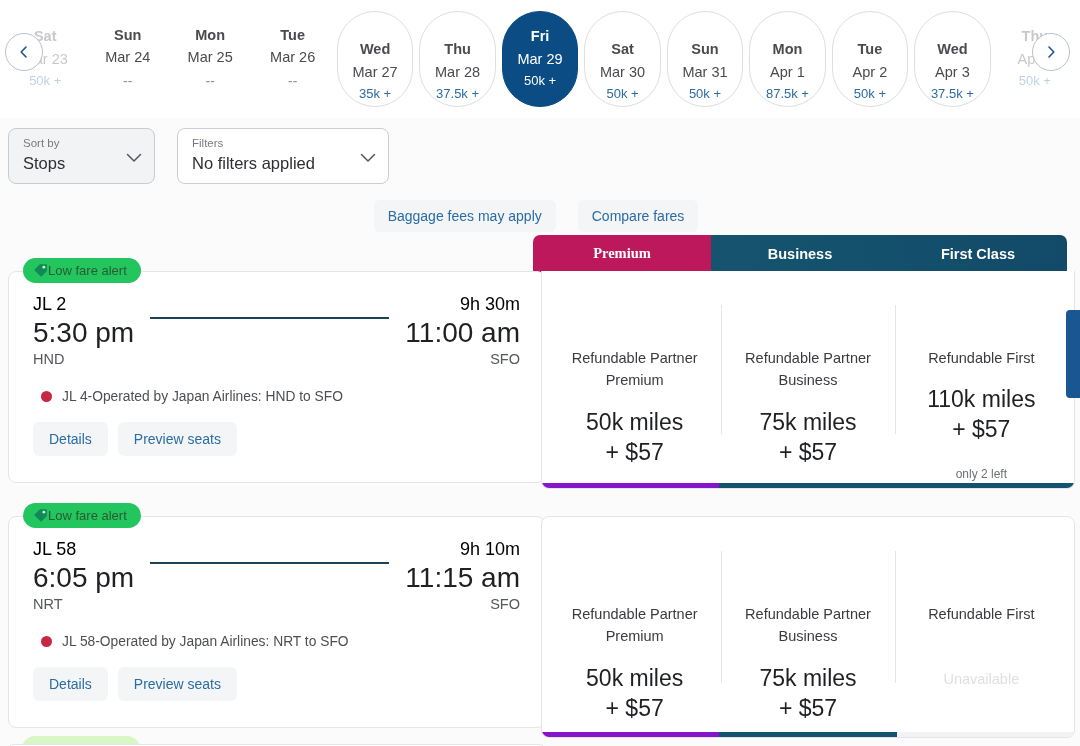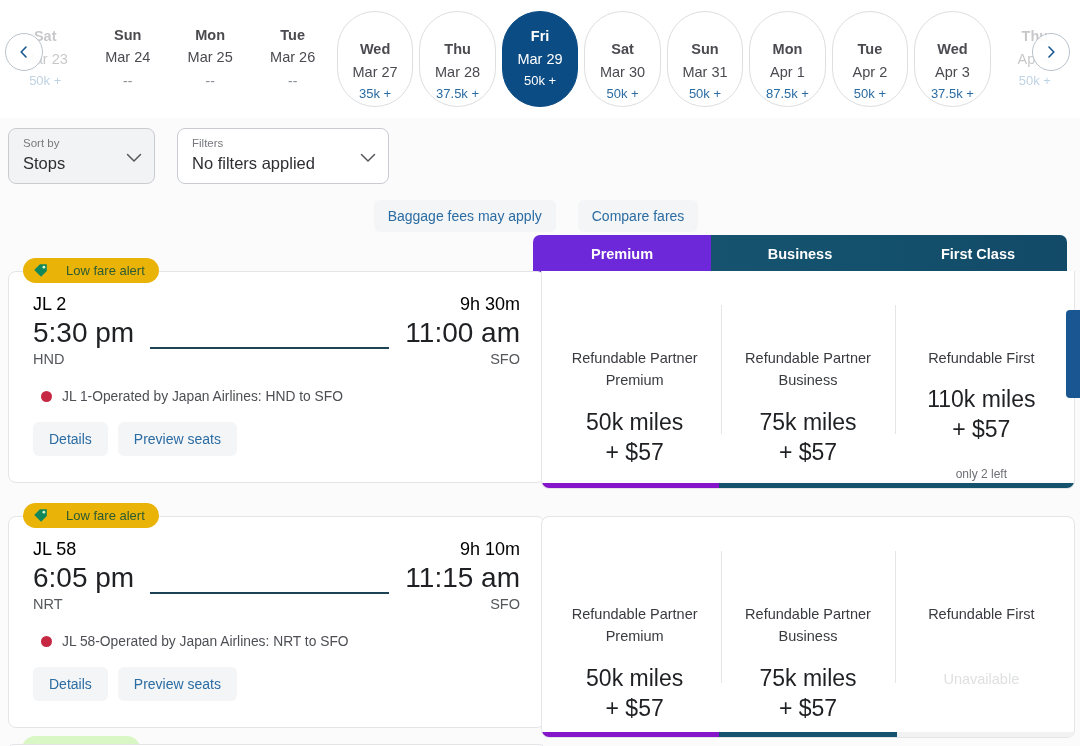--- a/index.html
+++ b/index.html
@@ -153,21 +153,21 @@
   .cabin-tab {
     flex: 1 1 0;
     display: flex;
     align-items: center;
     justify-content: center;
     font-size: 14.5px;
     font-weight: bold;
     color: #ffffff;
     cursor: pointer;
   }
-  .cabin-tab.premium { background: #6d28d9; }
+  .cabin-tab.premium { background: #be185d; font-family: Liberation Serif, serif; }
   .cabin-tab.business {
     background: linear-gradient(90deg, #15536e 0%, #13506c 100%);
   }
   .cabin-tab.first {
     background: linear-gradient(90deg, #13506c 0%, #124a68 100%);
   }
 
   
   .flight-row {
     position: absolute;
@@ -198,40 +198,40 @@
     position: relative;
     overflow: hidden;
   }
   .fare-card.r1 { height: 218px; }
   .fare-card.r2 { height: 222px; border-radius: 8px; border-top: 1px solid #e4e5e8; }
 
   .fare-alert {
     position: absolute;
     left: 14px;
     top: -14px;
-    background: #eab308;
+    background: #22c55e;
     border-radius: 14px;
     padding: 5px 14px 5px 10px;
     display: flex;
     align-items: center;
-    gap: 18px;
+    gap: 0;
     font-size: 13px;
     color: #2b5a33;
     z-index: 3;
   }
 
   .fl-line1 {
     display: flex;
     justify-content: space-between;
     font-size: 18px;
     color: #000000;
   }
   .fl-times {
     display: flex;
-    align-items: flex-end;
+    align-items: flex-start;
     margin-top: 2px;
   }
   .fl-time {
     font-size: 28px;
     color: #1f2023;
     white-space: nowrap;
   }
   .fl-bar {
     flex: 1 1 auto;
     height: 2px;
@@ -508,21 +508,21 @@
           <span class="fl-time">5:30 pm</span>
           <span class="fl-bar"></span>
           <span class="fl-time">11:00 am</span>
         </div>
         <div class="fl-line3">
           <span>HND</span>
           <span>SFO</span>
         </div>
         <div class="fl-operated">
           <span class="airline-dot"></span>
-          <span>JL 1-Operated by Japan Airlines: HND to SFO</span>
+          <span>JL 4-Operated by Japan Airlines: HND to SFO</span>
         </div>
         <div class="fl-actions">
           <span class="action-btn">Details</span>
           <span class="action-btn">Preview seats</span>
         </div>
       </div>
       <div class="fare-card r1">
         <div class="fare-cols">
           <div class="fare-col r1">
             <div class="fare-name">Refundable Partner Premium</div>

